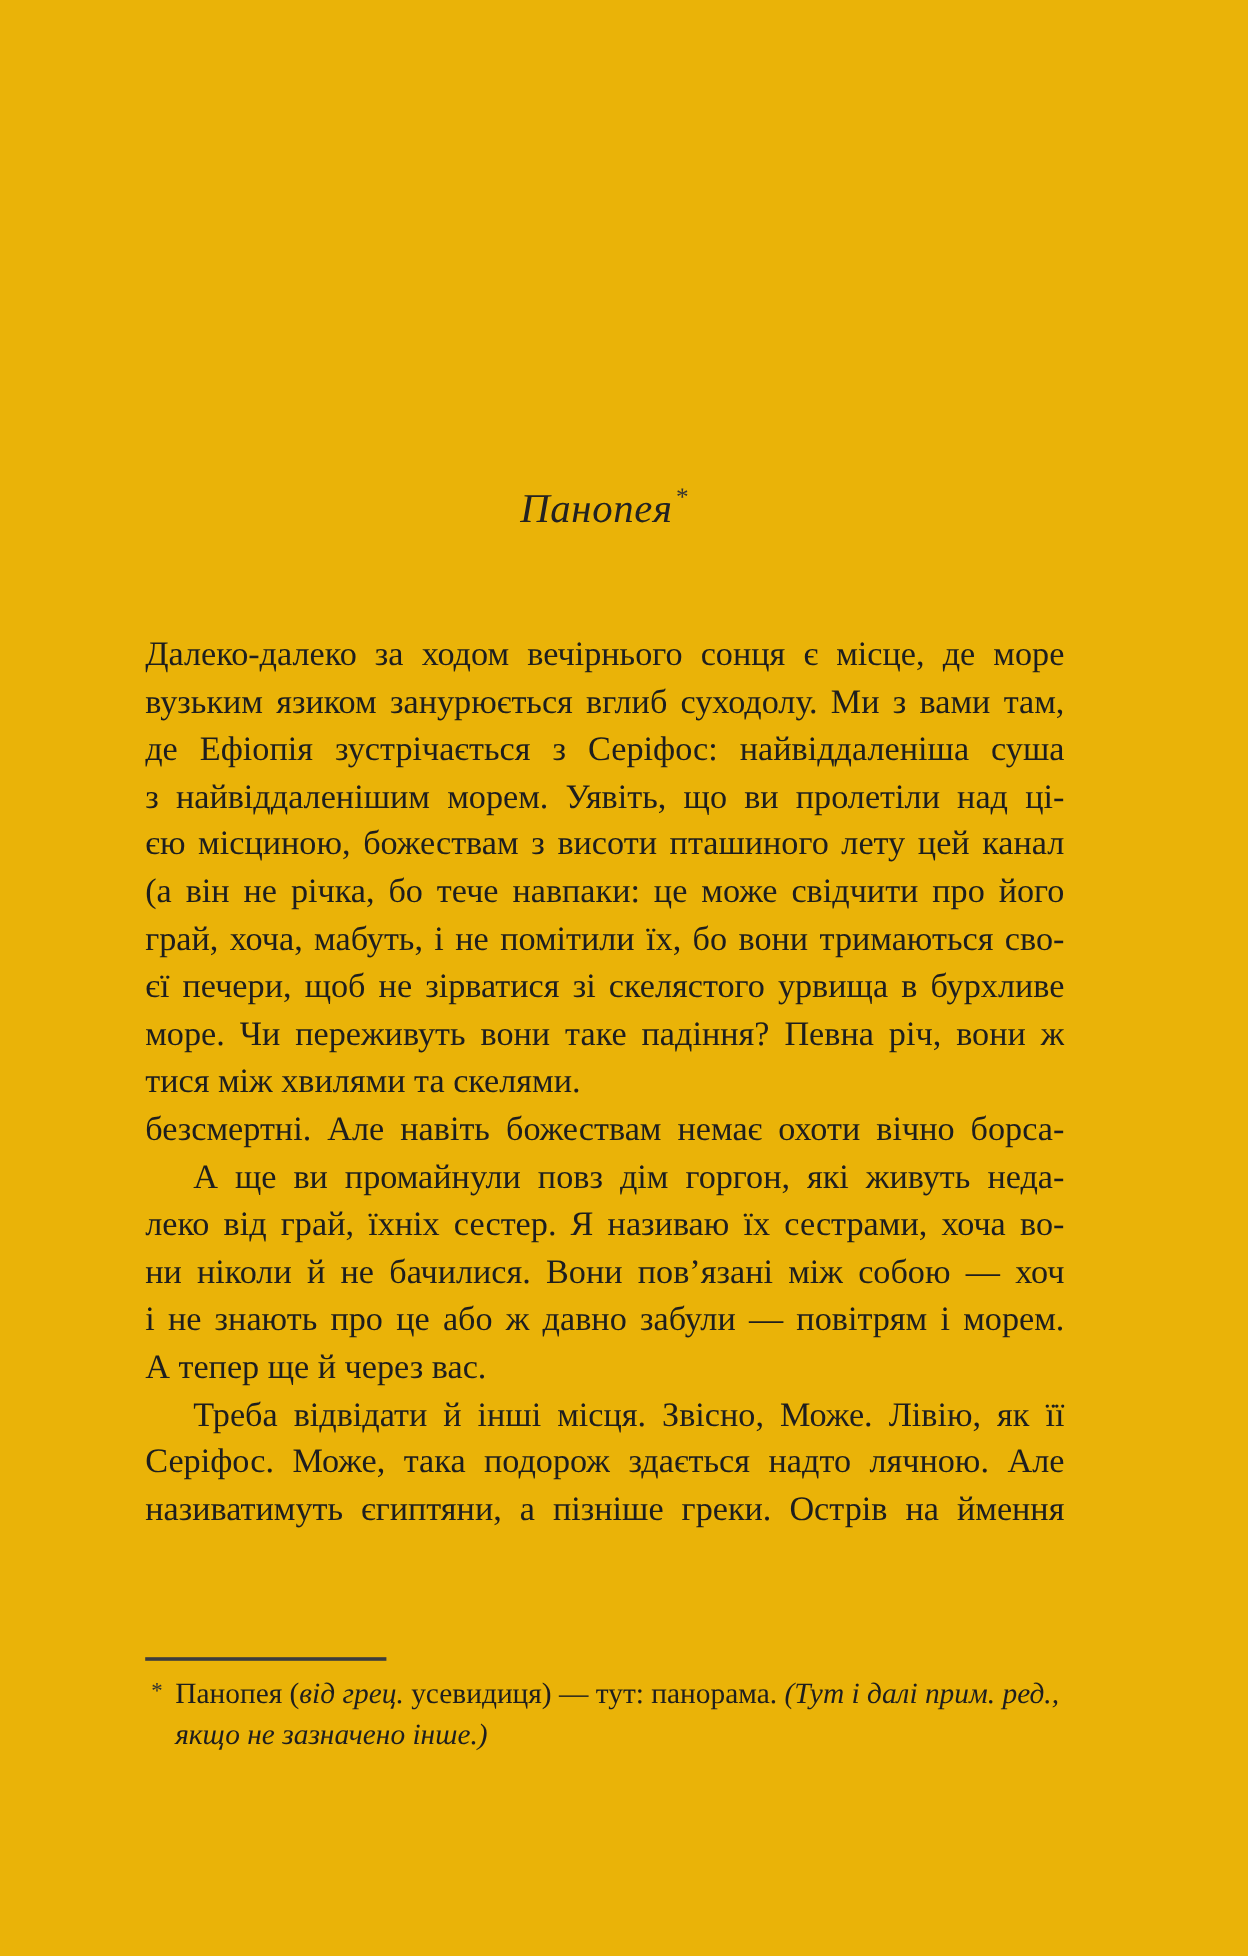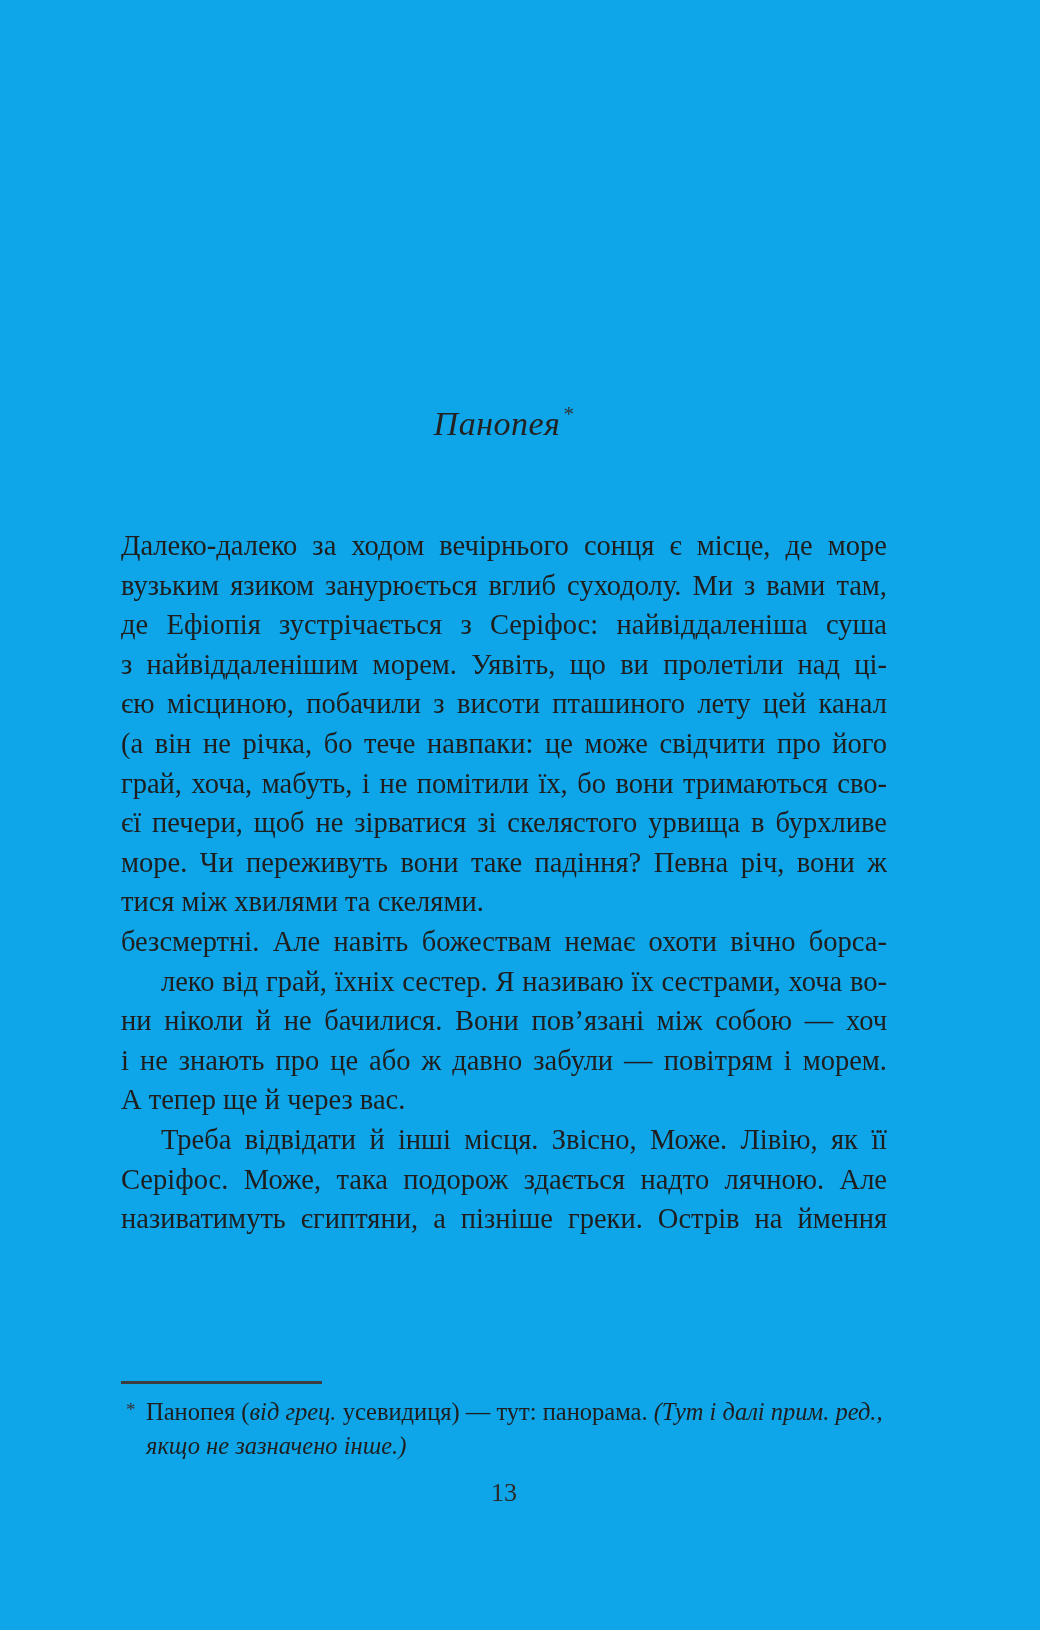--- a/index.html
+++ b/index.html
@@ -11,21 +11,21 @@
     height: 1630px;
     position: relative;
     background: #ffffff;
     font-family: "Liberation Serif", "DejaVu Serif", serif;
     color: #1e1e1e;
     overflow: hidden;
   }
   .page {
     position: absolute;
     inset: 0;
-    background: #0ea5e9;
+    background: #eab308;
   }
   
   .chapter-title {
     position: absolute;
     left: 121px;
     top: 402px;
     width: 766px;
     text-align: center;
     font-size: 34px;
     font-style: italic;
@@ -121,30 +121,31 @@
 
   <h1 class="chapter-title"><span>Панопея</span><span class="fn-mark-sup">*</span></h1>
 
   <div class="body-block">
 
     <div class="para">
       <div class="bline">Далеко-далеко за ходом вечірнього сонця є місце, де море</div>
       <div class="bline">вузьким язиком занурюється вглиб суходолу. Ми з вами там,</div>
       <div class="bline">де Ефіопія зустрічається з Серіфос: найвіддаленіша суша</div>
       <div class="bline">з найвіддаленішим морем. Уявіть, що ви пролетіли над ці-</div>
-      <div class="bline">єю місциною, побачили з висоти пташиного лету цей канал</div>
+      <div class="bline">єю місциною, божествам з висоти пташиного лету цей канал</div>
       <div class="bline">(а він не річка, бо тече навпаки: це може свідчити про його</div>
       <div class="bline">грай, хоча, мабуть, і не помітили їх, бо вони тримаються сво-</div>
       <div class="bline">єї печери, щоб не зірватися зі скелястого урвища в бурхливе</div>
       <div class="bline">море. Чи переживуть вони таке падіння? Певна річ, вони ж</div>
       <div class="bline endline">тися між хвилями та скелями.</div>
       <div class="bline">безсмертні. Але навіть божествам немає охоти вічно борса-</div>
     </div>
 
     <div class="para indented">
+      <div class="bline">А ще ви промайнули повз дім горгон, які живуть неда-</div>
       <div class="bline">леко від грай, їхніх сестер. Я називаю їх сестрами, хоча во-</div>
       <div class="bline">ни ніколи й не бачилися. Вони пов’язані між собою — хоч</div>
       <div class="bline">і не знають про це або ж давно забули — повітрям і морем.</div>
       <div class="bline endline">А тепер ще й через вас.</div>
     </div>
 
     <div class="para indented">
       <div class="bline">Треба відвідати й інші місця. Звісно, Може. Лівію, як її</div>
       <div class="bline">Серіфос. Може, така подорож здається надто лячною. Але</div>
       <div class="bline">називатимуть єгиптяни, а пізніше греки. Острів на ймення</div>
@@ -155,15 +156,14 @@
   <div class="footnote-rule"></div>
 
   <div class="footnote">
     <span class="fn-marker">*</span>
     <div class="fn-text">
       <div class="fn-line"><span>Панопея (</span><span class="it">від грец.</span><span> усевидиця) — тут: панорама. </span><span class="it">(Тут і далі прим. ред.,</span></div>
       <div class="fn-line it">якщо не зазначено інше.)</div>
     </div>
   </div>
 
-  <div class="page-number">13</div>
 
 </div>
 
 </body></html>

